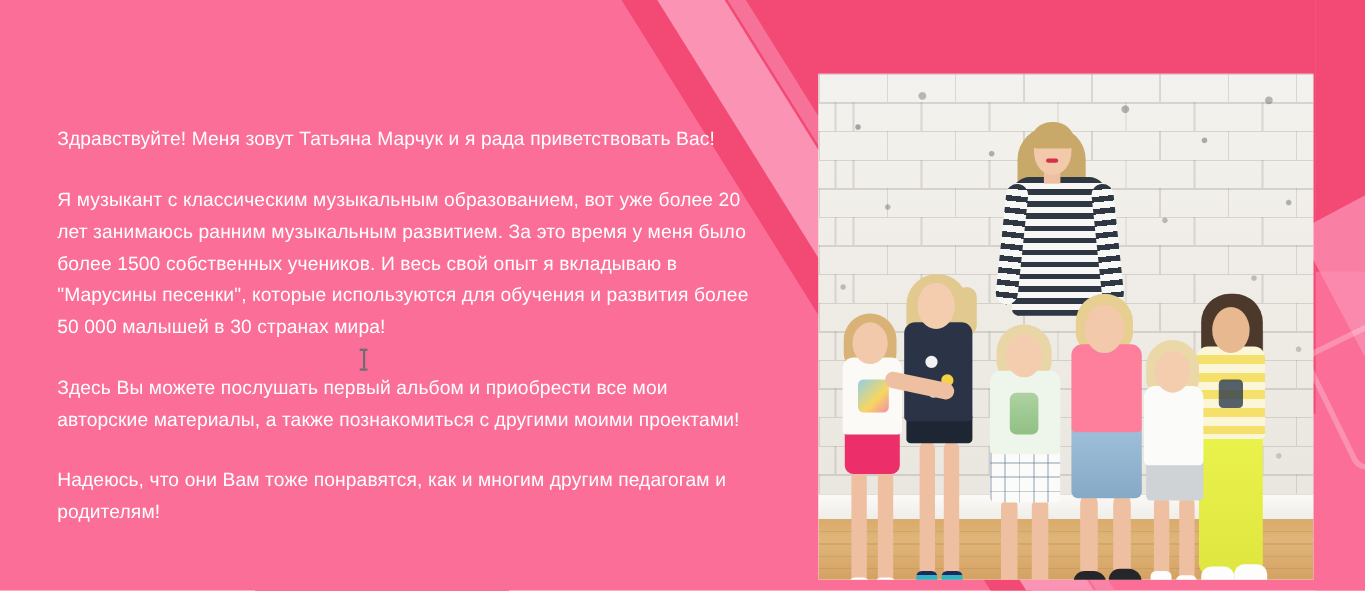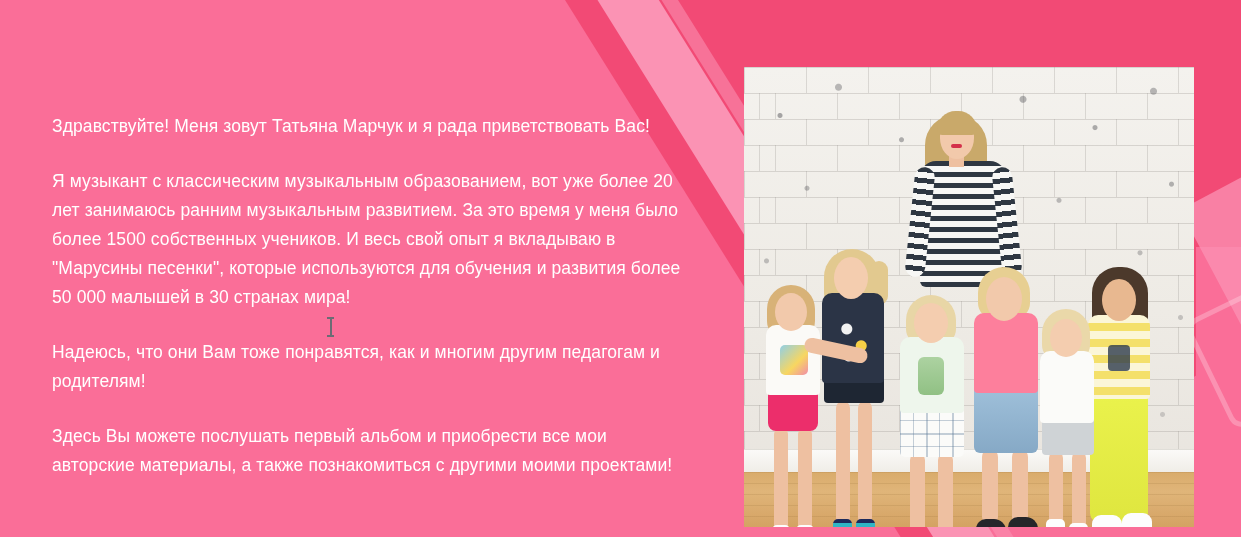--- a/index.html
+++ b/index.html
@@ -330,22 +330,22 @@
     <div class="bg-right-dark"></div>
     <div class="bg-right-wedge"></div>
     <div class="bg-right-device"></div>
   </div>
 
   <div class="content">
 
     <div class="copy">
       <p>Здравствуйте! Меня зовут Татьяна Марчук и я рада приветствовать Вас!</p>
       <p>Я музыкант с классическим музыкальным образованием, вот уже более 20 лет занимаюсь ранним музыкальным развитием. За это время у меня было более 1500 собственных учеников. И весь свой опыт я вкладываю в "Марусины песенки", которые используются для обучения и развития более 50 000 малышей в 30 странах мира!</p>
+      <p>Здесь Вы можете послушать первый альбом и приобрести все мои авторские материалы, а также познакомиться с другими моими проектами!</p>
       <p>Надеюсь, что они Вам тоже понравятся, как и многим другим педагогам и родителям!</p>
-      <p>Здесь Вы можете послушать первый альбом и приобрести все мои авторские материалы, а также познакомиться с другими моими проектами!</p>
     </div>
 
     <div class="photo-frame">
       <div class="photo">
         <div class="wall"></div>
         <div class="wall-b"></div>
         <div class="wall-specks"></div>
         <div class="baseboard"></div>
         <div class="floor"></div>
 

